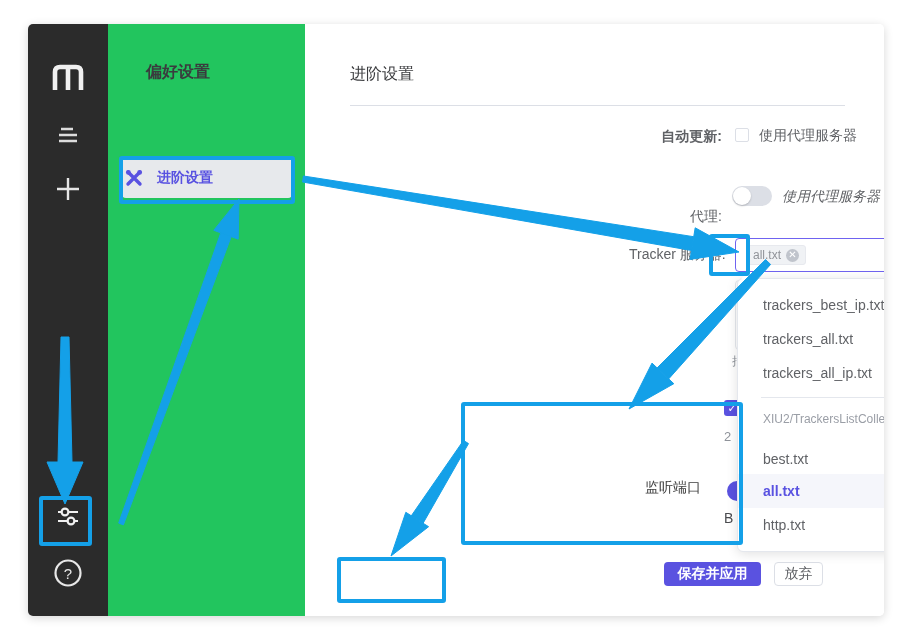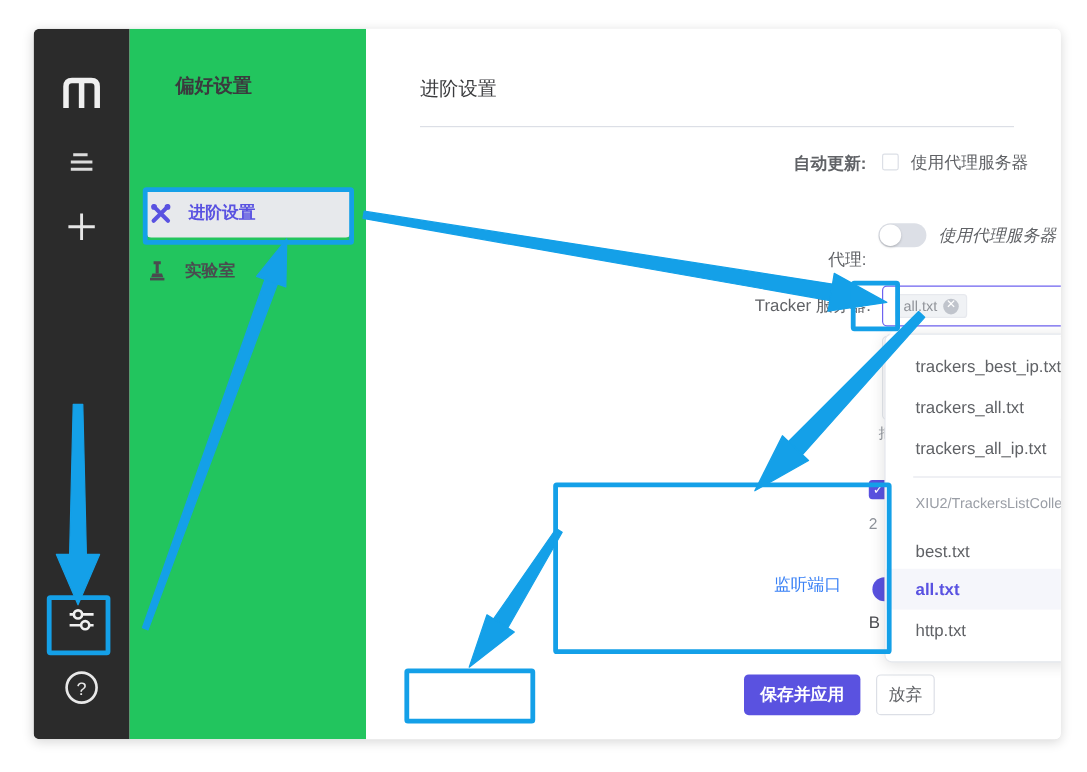--- a/index.html
+++ b/index.html
@@ -40,22 +40,22 @@
   .tag-x { width:13px; height:13px; border-radius:50%; background:#c0c4cc; color:#fff; font-size:10px;
     display:flex; align-items:center; justify-content:center; line-height:1; cursor:pointer; }
   .textarea { position:absolute; left:430px; top:256px; width:342px; height:70px; background:#fff;
     border:1px solid #e4e7ed; border-radius:4px; }
 
   .hintfrag { position:absolute; font-size:12px; color:#8f939a; line-height:14px; }
   .pcheck { position:absolute; left:419px; top:376px; width:16px; height:16px; background:#5a52e0; border-radius:3px;
     color:#fff; font-size:11px; display:flex; align-items:center; justify-content:center; }
   .pcircle { position:absolute; left:422px; top:457px; width:20px; height:20px; border-radius:50%; background:#5a52e0; }
 
-  .btn { position:absolute; height:34px; border-radius:4px; display:flex; align-items:center; justify-content:center;
-    cursor:pointer; font-size:14px; }
+  .btn { position:absolute; height:24px; border-radius:4px; display:flex; align-items:center; justify-content:center;
+    cursor:pointer; font-size:14px;margin-left:44px; }
   .btn-primary { left:315px; top:538px; width:97px; background:#5a52e0; color:#fff; font-weight:bold; }
   .btn-plain { left:425px; top:538px; width:49px; background:#fff; border:1px solid #dcdfe6; color:#606266; }
 
   
   .dropdown { position:absolute; left:432px; top:254px; width:285px; height:274px; background:#fff;
     border:1px solid #e4e7ed; border-radius:6px; box-shadow:0 2px 12px rgba(0,0,0,.12); z-index:10; }
   .dd-notch { position:absolute; left:436px; top:248px; width:0; height:0; z-index:11;
     border-left:7px solid transparent; border-right:7px solid transparent; border-bottom:7px solid #fff; }
   .dd-item { position:absolute; left:0; width:283px; height:34px; line-height:34px; padding-left:25px;
     color:#606266; cursor:pointer; }
@@ -113,30 +113,20 @@
       <span style="margin-left:3px;">
         <svg class="glyph" width="18" height="18" viewBox="0 0 18 18">
           <path d="M3 3 L15 15 M15 3 L3 15" stroke="#5952e1" stroke-width="3.4" stroke-linecap="round"></path>
           <circle cx="3.4" cy="3.4" r="2.4" fill="#5952e1"></circle>
           <circle cx="14.6" cy="3.4" r="2.4" fill="#5952e1"></circle>
         </svg>
       </span>
       <span class="lab">进阶设置</span>
     </div>
 
-    <div class="menu-item" style="top:186px;">
-      <span>
-        <svg class="glyph" width="18" height="18" viewBox="0 0 18 18">
-          <path d="M6 2 H12 M9 2 V11" stroke="#4a4b4f" stroke-width="2.6"></path>
-          <path d="M5 11 H13 L14 14 H4 Z" fill="#4a4b4f"></path>
-          <rect x="3" y="14.5" width="12" height="2.2" fill="#4a4b4f"></rect>
-        </svg>
-      </span>
-      <span class="lab">实验室</span>
-    </div>
   </div>
 
   <div class="main">
 
     <div class="main-title">进阶设置</div>
     <div class="divider"></div>
 
     <div class="flabel" style="left:322px; top:104px; left:322px;font-weight:bold;">自动更新:</div>
     <div class="checkbox" style="left:430px; top:104px;"></div>
     <div class="abs" style="left:454px; top:103px;">使用代理服务器</div>
@@ -163,21 +153,21 @@
     <div class="hintfrag" style="left:427px; top:330px; width:8px; overflow:hidden; white-space:nowrap;">
       <div>把</div>
       <div>〈</div>
     </div>
 
     <div class="pcheck">
         <span>✓</span>
       </div>
     <div class="hintfrag" style="left:419px; top:406px; font-size:13px;">2</div>
 
-    <div class="abs" style="left:340px; top:455px; color:#3b82f6;">监听端口</div>
+    <div class="abs" style="left:340px; top:455px; color:#404040;">监听端口</div>
     <div class="pcircle"></div>
     <div class="abs" style="left:419px; top:486px; color:#4a4b4f;">B</div>
 
     <div class="btn btn-primary">保存并应用</div>
     <div class="btn btn-plain">放弃</div>
 
     <div class="dd-notch"></div>
     <div class="dropdown">
       <div class="dd-item" style="top:9px;">trackers_best_ip.txt</div>
       <div class="dd-item" style="top:43px;">trackers_all.txt</div>

